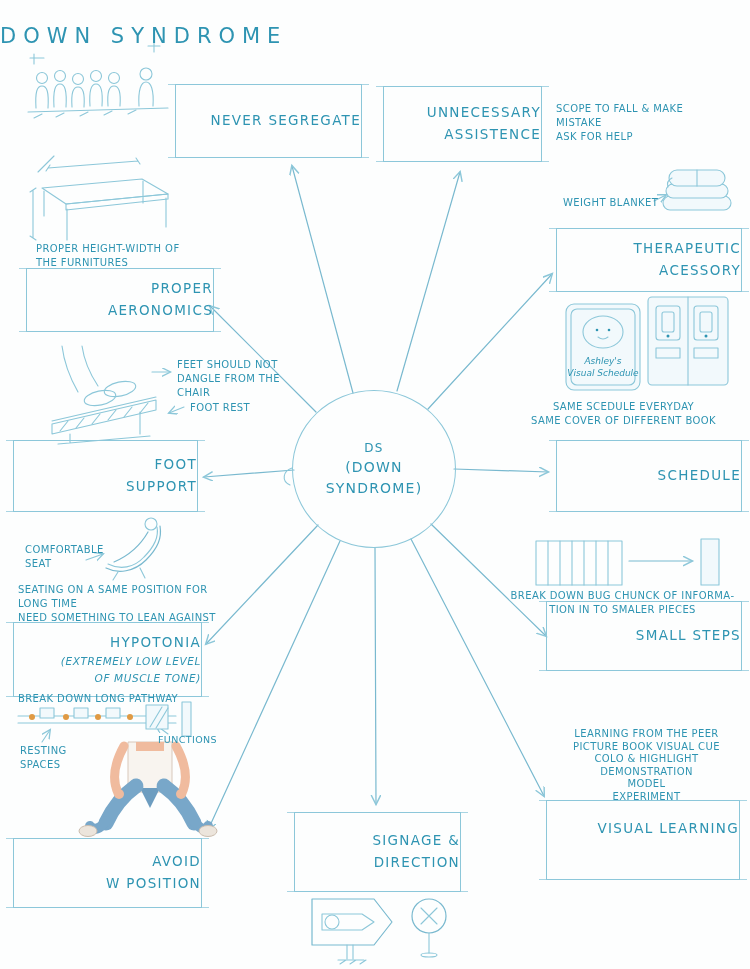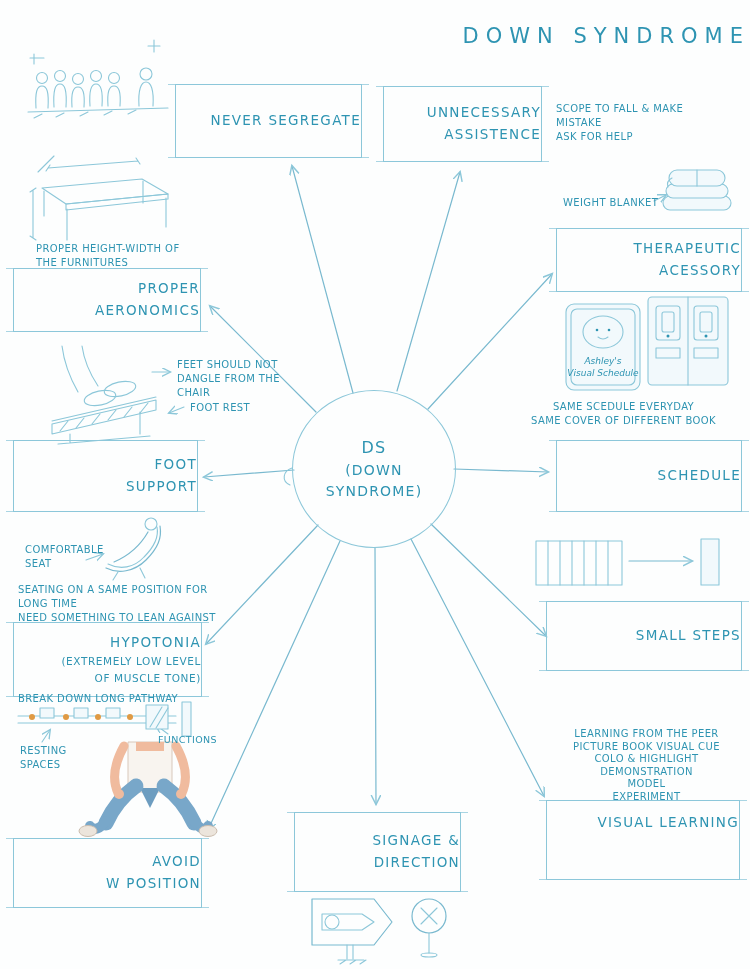--- a/index.html
+++ b/index.html
@@ -1,38 +1,38 @@
 <!DOCTYPE html>
 <html><head>
 <meta charset="utf-8">
 <style>
   html,body{margin:0;padding:0;background:#ffffff;}
   .canvas{
     position:relative;width:750px;height:969px;background:#fdfefe;
     font-family:"DejaVu Sans", sans-serif;overflow:hidden;
     --ink:#2e94b2;--line:#8cc7d9;
   }
-  .page-title{position:absolute;top:24px;left:0;width:100%;text-align:right;
+  .page-title{position:absolute;top:24px;left:0;width:100%;text-align:left;
     font-size:21px;letter-spacing:7px;color:var(--ink);}
   .sketch-box{position:absolute;border:1px solid var(--line);
     display:flex;flex-direction:column;align-items:flex-end;justify-content:center;gap:2px;}
   .sketch-box::before{content:"";position:absolute;top:-1px;left:-8px;
     width:calc(100% + 16px);height:1px;background:var(--line);opacity:.75;}
   .sketch-box::after{content:"";position:absolute;bottom:-1px;left:-8px;
     width:calc(100% + 16px);height:1px;background:var(--line);opacity:.75;}
   .box-label{color:var(--ink);font-size:13.5px;letter-spacing:1.3px;text-align:center;line-height:1.45;}
-  .box-label.sm{font-size:10.5px;letter-spacing:.6px;}
+  .box-label.sm{font-size:10.5px;letter-spacing:.6px;font-style:italic;}
   .note{position:absolute;color:var(--ink);font-size:10px;letter-spacing:.4px;line-height:1.4;}
   .note.center{text-align:center;}
   .center-circle{position:absolute;left:292px;top:390px;width:162px;height:156px;
     border:1.4px solid var(--line);border-radius:50%;display:flex;flex-direction:column;
     align-items:center;justify-content:center;color:var(--ink);letter-spacing:1.2px;line-height:1.5;}
-  .center-circle .l1{font-size:16px;text-align:right;}
+  .center-circle .l1{font-size:12px;text-align:right;}
   .center-circle .l2,.center-circle .l3{font-size:14px;}
-  .top-start{justify-content:flex-start;padding-top:12px;box-sizing:border-box;}
+  .top-start{justify-content:flex-start;padding-top:18px;box-sizing:border-box;}
   svg.layer{position:absolute;left:0;top:0;pointer-events:none;}
   .sk{stroke:#8cc7d9;fill:none;stroke-width:1.1;stroke-linecap:round;stroke-linejoin:round;}
   .sk2{stroke:#79b9cf;fill:none;stroke-width:1.2;stroke-linecap:round;stroke-linejoin:round;}
   .fl{fill:#f2f9fc;}
   .svgtext{font-family:"DejaVu Sans",sans-serif;fill:#2e94b2;font-style:italic;}
 </style>
 </head>
 <body>
 
 <div class="canvas">
@@ -224,21 +224,21 @@
 
   <div class="sketch-box top-start" style="left:546px;top:800px;width:194px;height:80px;">
     <div class="box-label">VISUAL LEARNING</div>
   </div>
 
   <div class="sketch-box" style="left:294px;top:812px;width:165px;height:78px;">
     <div class="box-label">SIGNAGE &amp;</div>
     <div class="box-label">DIRECTION</div>
   </div>
 
-  <div class="sketch-box" style="left:13px;top:268px;width:186px;height:62px;">
+  <div class="sketch-box" style="left:26px;top:268px;width:186px;height:62px;">
     <div class="box-label">PROPER</div>
     <div class="box-label">AERONOMICS</div>
   </div>
 
   <div class="sketch-box" style="left:13px;top:440px;width:183px;height:70px;">
     <div class="box-label">FOOT</div>
     <div class="box-label">SUPPORT</div>
   </div>
 
   <div class="sketch-box" style="left:13px;top:622px;width:187px;height:73px;">
@@ -258,20 +258,24 @@
     <div>ASK FOR HELP</div>
   </div>
 
   <div class="note" style="left:563px;top:196px;">WEIGHT BLANKET</div>
 
   <div class="note center" style="left:531px;top:400px;width:185px;">
     <div>SAME SCEDULE EVERYDAY</div>
     <div>SAME COVER OF DIFFERENT BOOK</div>
   </div>
 
+  <div class="note center" style="left:505px;top:589px;width:235px;">
+    <div>BREAK DOWN BUG CHUNCK OF INFORMA-</div>
+    <div>TION IN TO SMALER PIECES</div>
+  </div>
 
   <div class="note center" style="left:553px;top:728px;width:187px;line-height:1.25;">
     <div>LEARNING FROM THE PEER</div>
     <div>PICTURE BOOK VISUAL CUE</div>
     <div>COLO &amp; HIGHLIGHT</div>
     <div>DEMONSTRATION</div>
     <div>MODEL</div>
     <div>EXPERIMENT</div>
   </div>
 

